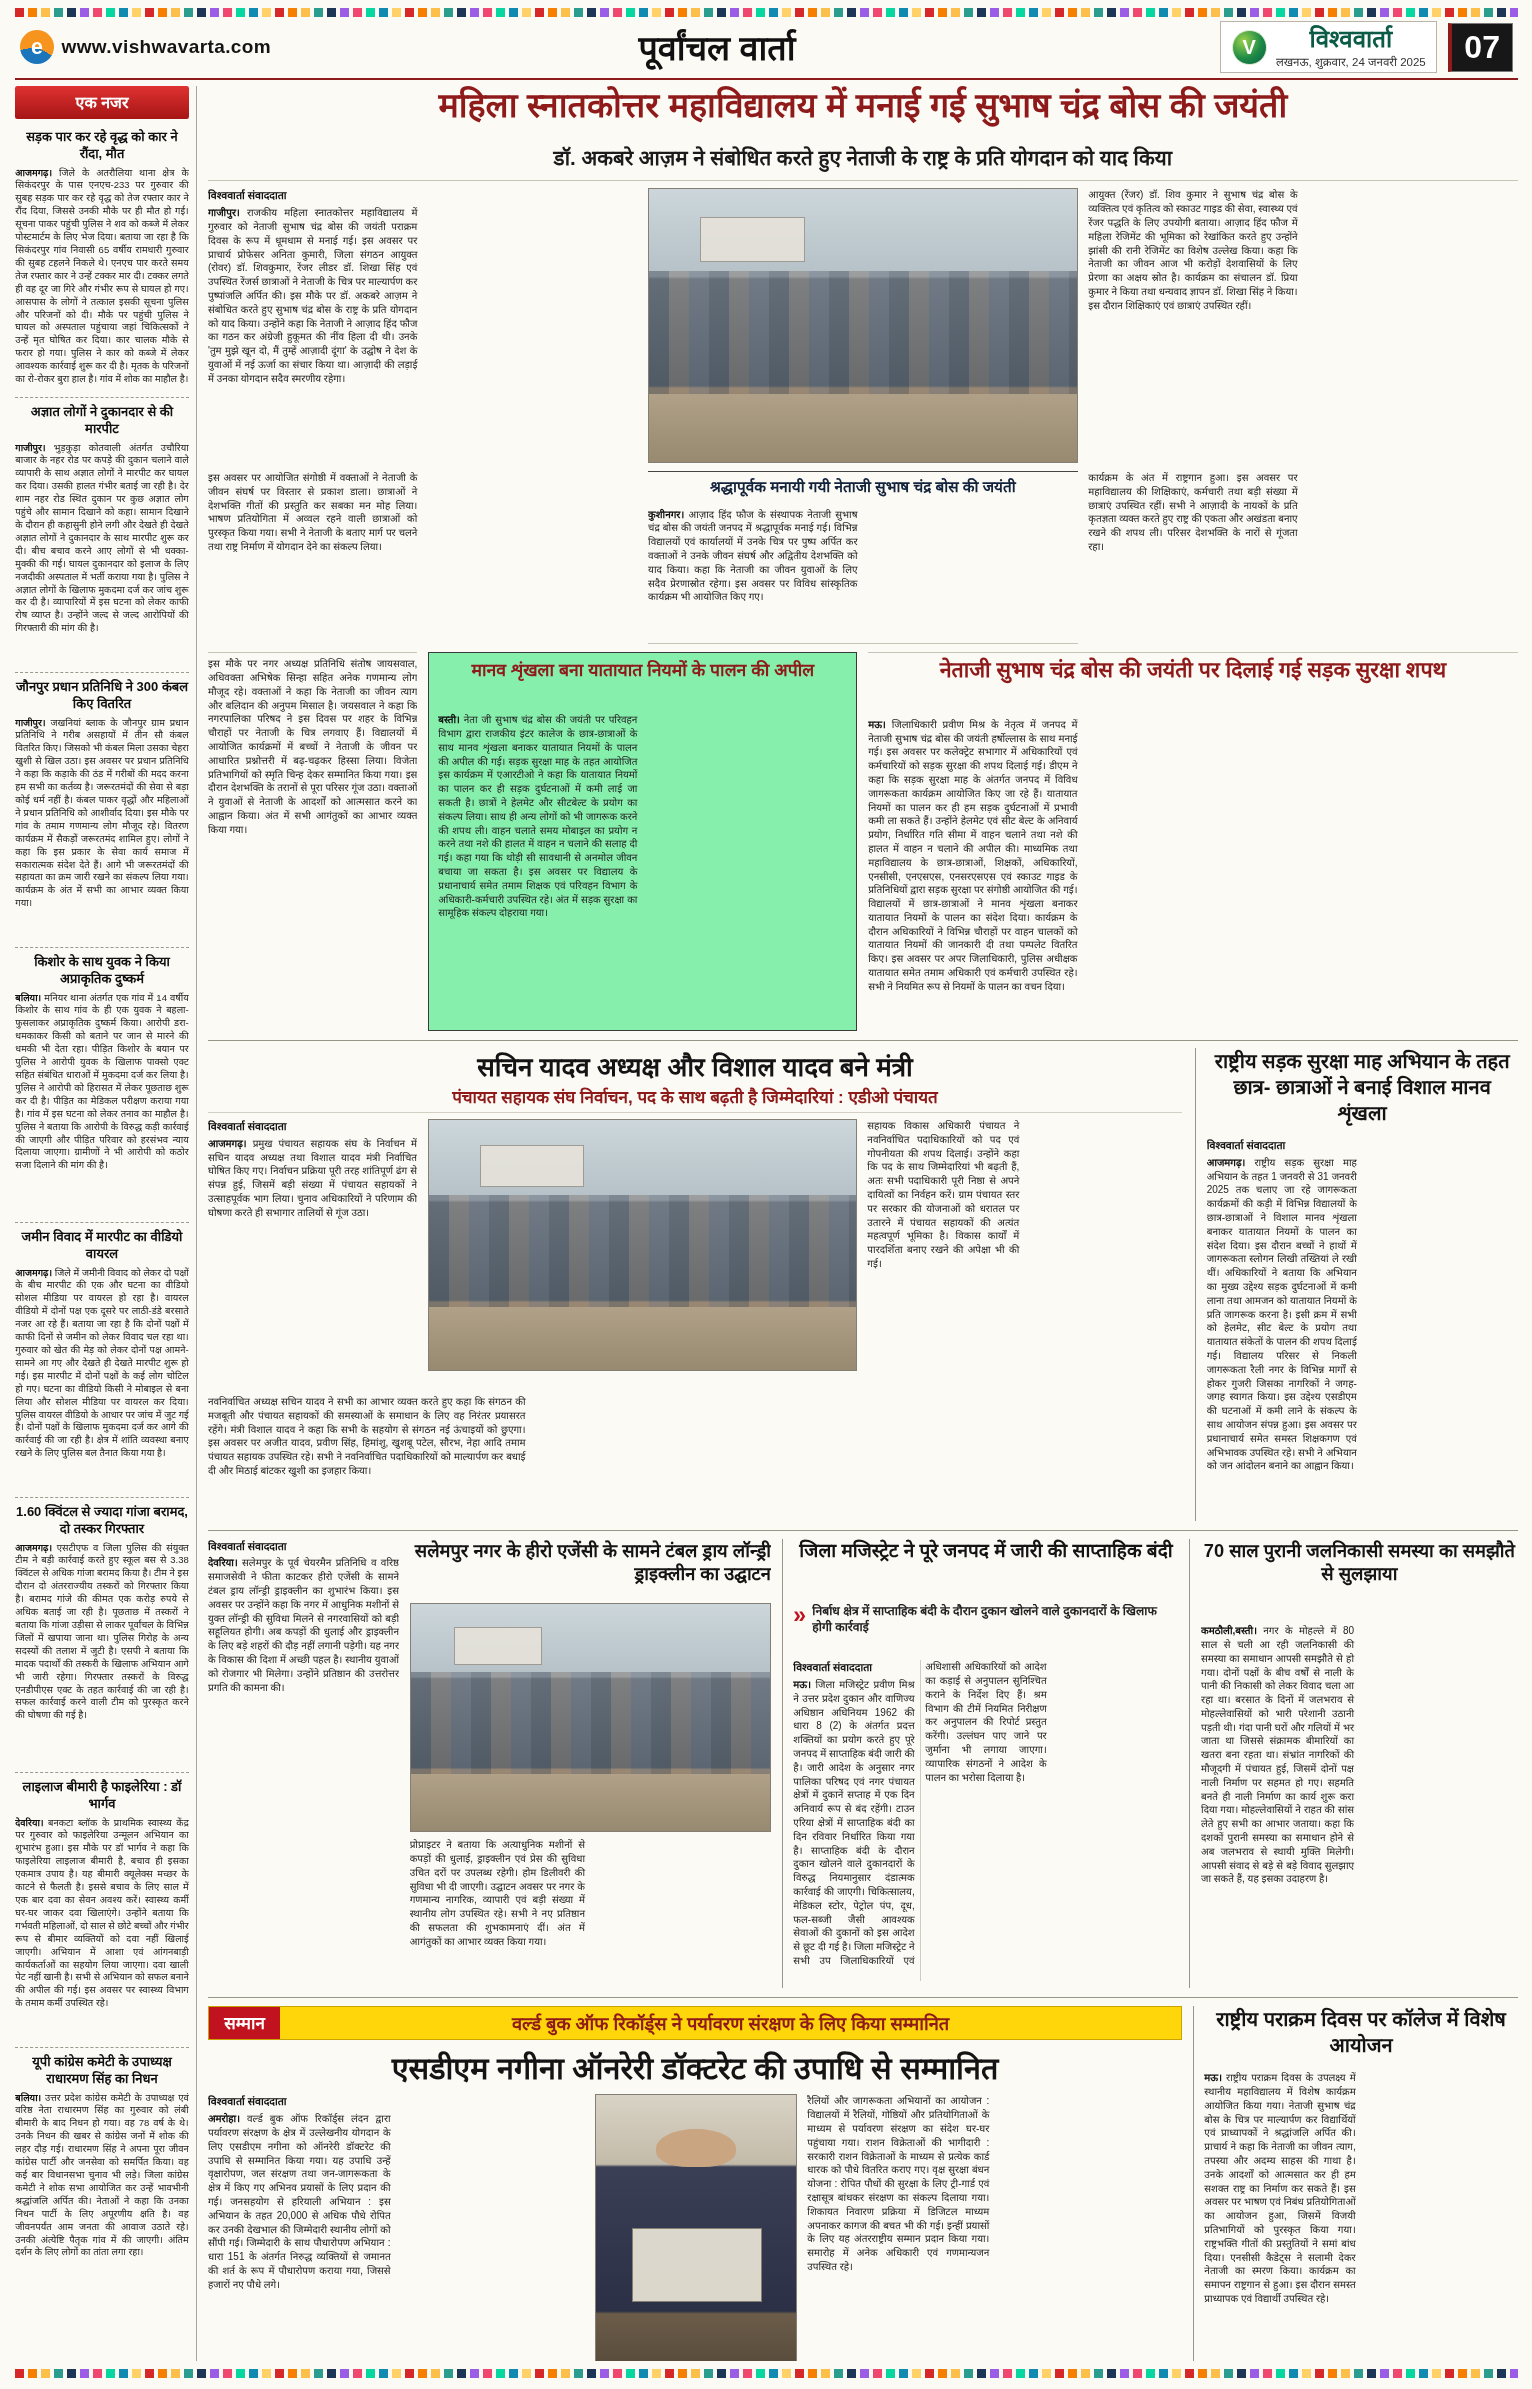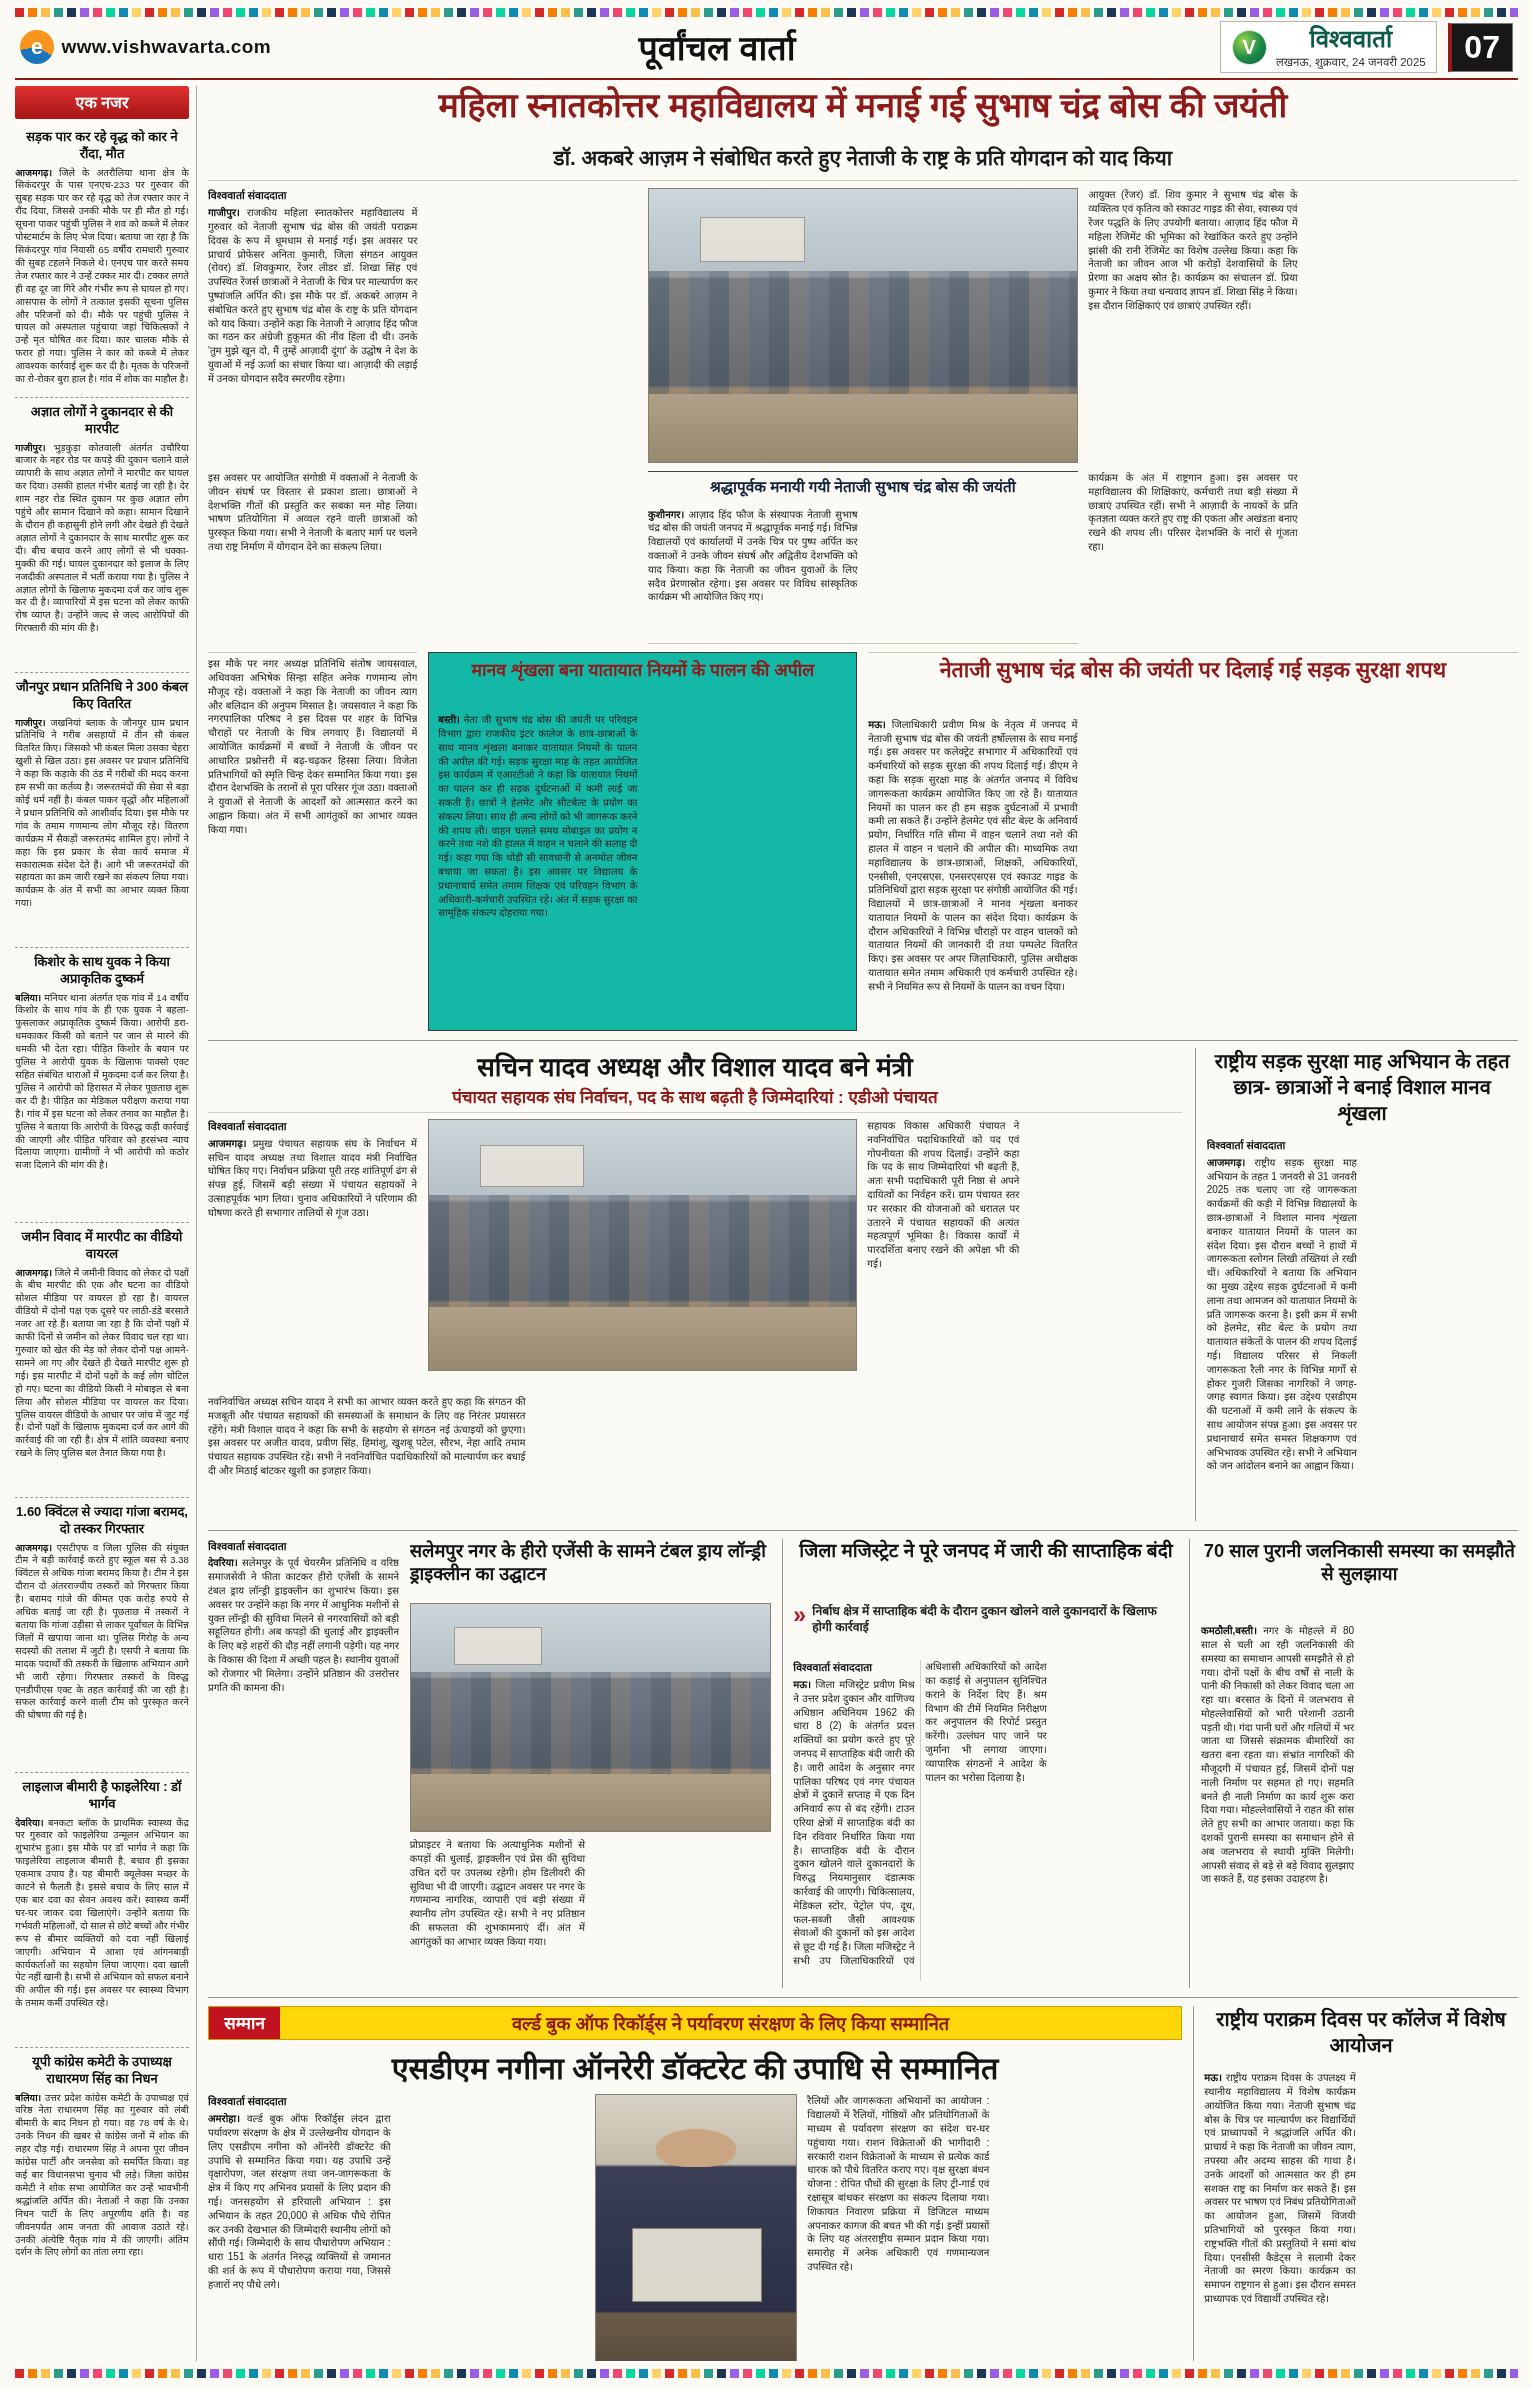--- a/index.html
+++ b/index.html
@@ -95,21 +95,21 @@
     border-bottom:0.8px solid #c8c4b8; padding-bottom:4.6px; overflow:hidden;
   }
   .blk-a { grid-column:1/3; height:275px; }
   .lead-photo { grid-column:3/5; height:275px; }
   .blk-b { grid-column:5/7; height:275px; }
   .blk-c { grid-column:1/3; height:173px; }
   .substory { grid-column:3/5; height:173px; border-top:1.5px solid #444; border-bottom:0.8px solid #c8c4b8; padding-top:4.6px; }
   .substory-head { font-size:15.3px; font-weight:bold; text-align:center; color:#14233c; line-height:1.25; margin-bottom:12px; }
   .blk-d { grid-column:5/7; height:173px; }
   .blk-colbottom { grid-column:1/2; height:379px; border-top:0.8px solid #c8c4b8; padding-top:4.6px; }
-  .boxstory { grid-column:2/4; height:379px; border:1.5px solid #3a3a3a; padding:7.6px 9.2px; background:#14b8a6; }
+  .boxstory { grid-column:2/4; height:379px; border:1.5px solid #3a3a3a; padding:7.6px 9.2px; background:#86efac; }
   .boxstory-head { font-size:17.6px; font-weight:bold; text-align:center; color:#8f1a1a; line-height:1.25; margin-bottom:6.1px; height:47px; overflow:hidden; }
   .shapath { grid-column:4/7; height:379px; border-top:0.8px solid #c8c4b8; padding-top:4.6px; }
   .shapath-head { font-size:21.4px; font-weight:bold; text-align:center; color:#8f1a1a; line-height:1.25; height:56px; overflow:hidden; margin-bottom:4.6px; }
 
   
   .rowB { display:flex; gap:13px; margin-top:9.2px; border-top:0.8px solid #999488; padding-top:7.6px; height:481px; }
   .sachin { width:974px; flex:none; }
   .sachin-head { font-size:26px; font-weight:bold; text-align:center; color:#141414; height:37px; overflow:hidden; }
   .sachin-sub { font-size:17px; font-weight:bold; text-align:center; color:#8f1a1a; height:27.5px; overflow:hidden; border-bottom:0.8px solid #d3cfc4; margin-bottom:6.1px; }
   .sachin-band { display:flex; gap:10.7px; height:252px; }
@@ -119,21 +119,21 @@
   .sachin-bottom { margin-top:24px; height:142px; }
   .manav { flex:1; border-left:0.8px solid #999488; padding-left:10.7px; }
   .manav-head { font-size:20px; font-weight:bold; text-align:center; color:#141414; line-height:1.3; height:85px; overflow:hidden; margin-bottom:4.6px; }
   .manav-body { height:359px; }
 
   
   .rowC { display:flex; gap:10.7px; margin-top:9.2px; border-top:0.8px solid #999488; padding-top:7.6px; height:458px; }
   .salempur { width:563px; flex:none; display:flex; gap:10.7px; }
   .salempur-colA { width:191px; flex:none; height:443px; }
   .salempur-main { flex:1; }
-  .salempur-head { font-size:18.3px; font-weight:bold; text-align:left; color:#141414; line-height:1.3; height:60px; overflow:hidden; margin-bottom:4.6px; }
+  .salempur-head { font-size:18.3px; font-weight:bold; text-align:right; color:#141414; line-height:1.3; height:60px; overflow:hidden; margin-bottom:4.6px; }
   .salempur-photo { height:229px; margin-bottom:6.1px; }
   .salempur-below { height:137px; }
   .bandi { width:397px; flex:none; border-left:0.8px solid #999488; padding-left:10.7px; }
   .bandi-head { font-size:19px; font-weight:bold; text-align:center; color:#141414; line-height:1.3; height:61px; overflow:hidden; margin-bottom:4.6px; }
   .kicker { display:flex; gap:6.1px; align-items:flex-start; font-size:12.2px; font-weight:bold; color:#222; line-height:1.3; margin-bottom:6.1px; height:50px; overflow:hidden; }
   .kicker-arrow { color:#c1121f; font-size:23px; line-height:1; font-weight:bold; }
   .bandi-body { height:321px; }
   .jalnikasi { flex:1; border-left:0.8px solid #999488; padding-left:10.7px; }
   .jal-head { font-size:18.3px; font-weight:bold; text-align:center; color:#141414; line-height:1.3; height:81px; overflow:hidden; margin-bottom:4.6px; }
   .jal-body { height:351px; }

